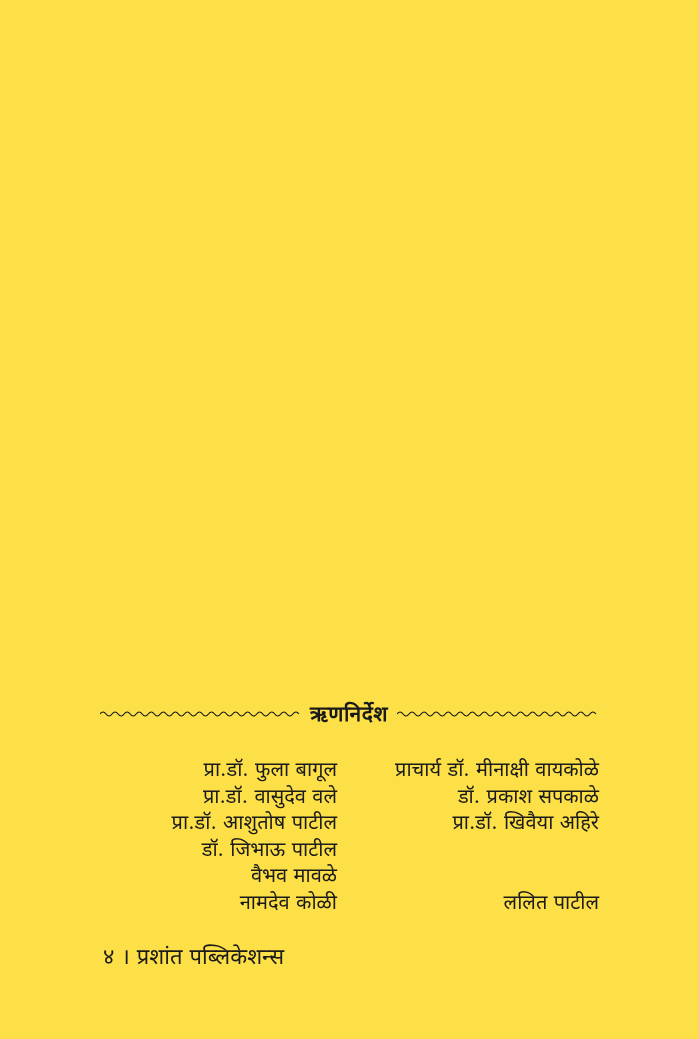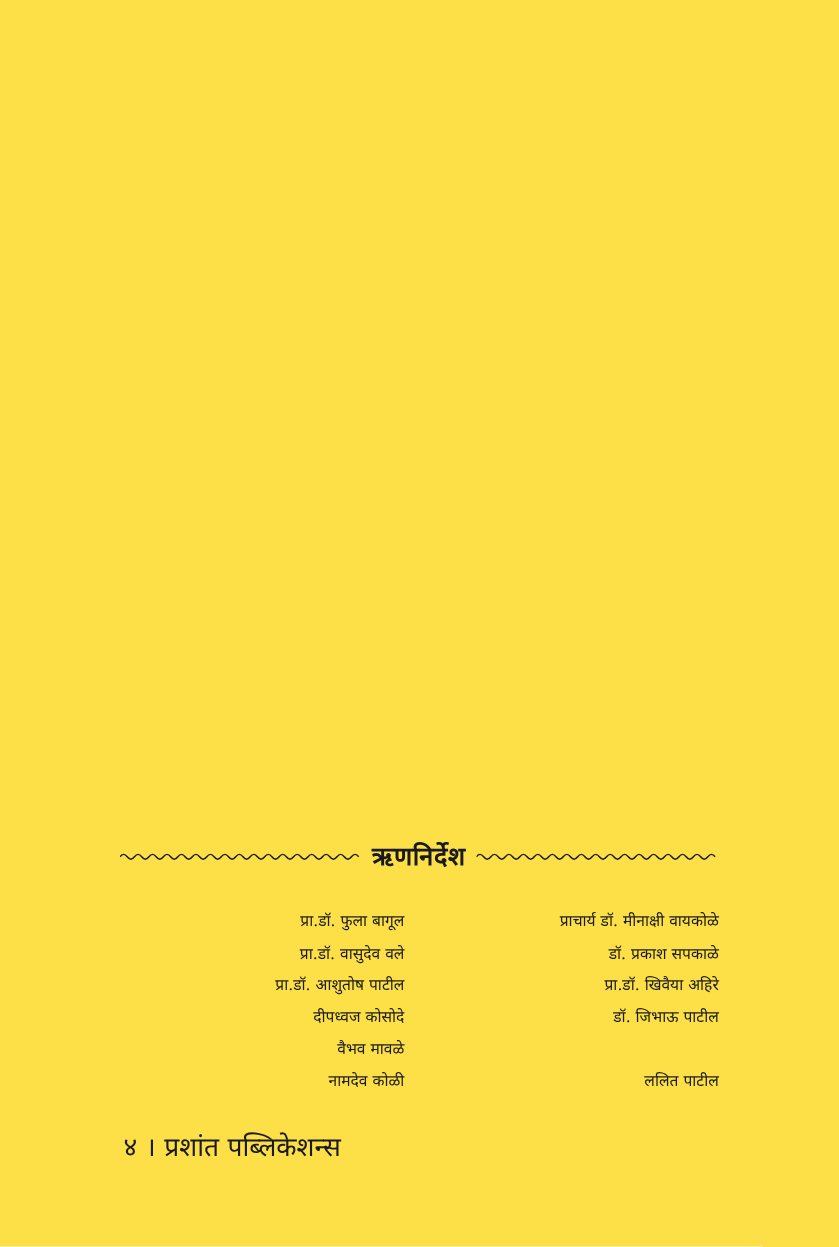--- a/index.html
+++ b/index.html
@@ -50,21 +50,21 @@
   .names {
     position: absolute;
     top: 756px;
     left: 100px;
     width: 499px;
   }
   .name-row {
     display: grid;
     grid-template-columns: 237px 1fr;
     column-gap: 28px;
-    font-size: 13px;
+    font-size: 20px;
     line-height: 26.6px;
     white-space: nowrap;
   }
   .name-row .left  { text-align: right; }
   .name-row .right { text-align: right; }
 
   
   .footer {
     position: absolute;
     top: 946px;
@@ -97,21 +97,20 @@
     </div>
     <div class="name-row">
       <span class="left">प्रा.डॉ. वासुदेव वले</span>
       <span class="right">डॉ. प्रकाश सपकाळे</span>
     </div>
     <div class="name-row">
       <span class="left">प्रा.डॉ. आशुतोष पाटील</span>
       <span class="right">प्रा.डॉ. खिवैया अहिरे</span>
     </div>
     <div class="name-row">
-      <span class="left">दीपध्वज कोसोदे</span>
       <span class="right">डॉ. जिभाऊ पाटील</span>
     </div>
     <div class="name-row">
       <span class="left">वैभव मावळे</span>
     </div>
     <div class="name-row">
       <span class="left">नामदेव कोळी</span>
       <span class="right">ललित पाटील</span>
     </div>
   </div>

